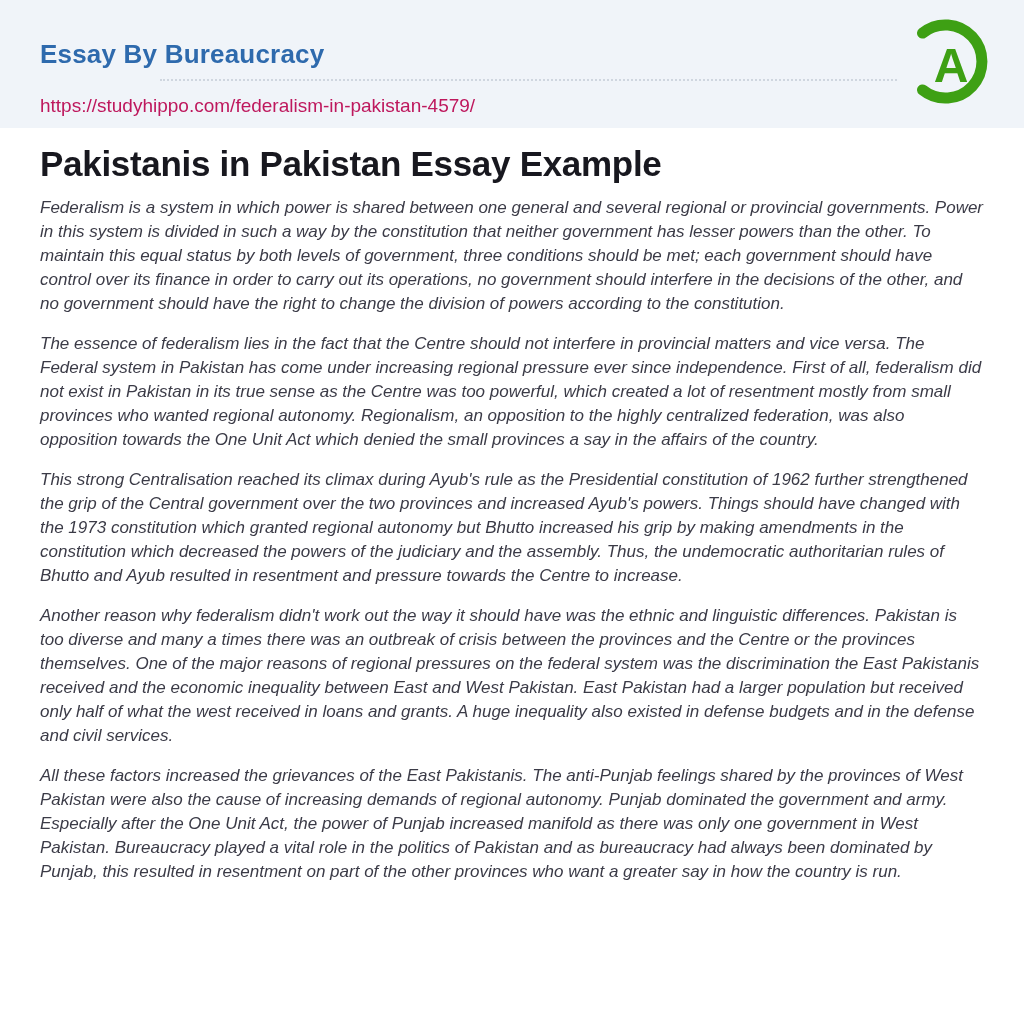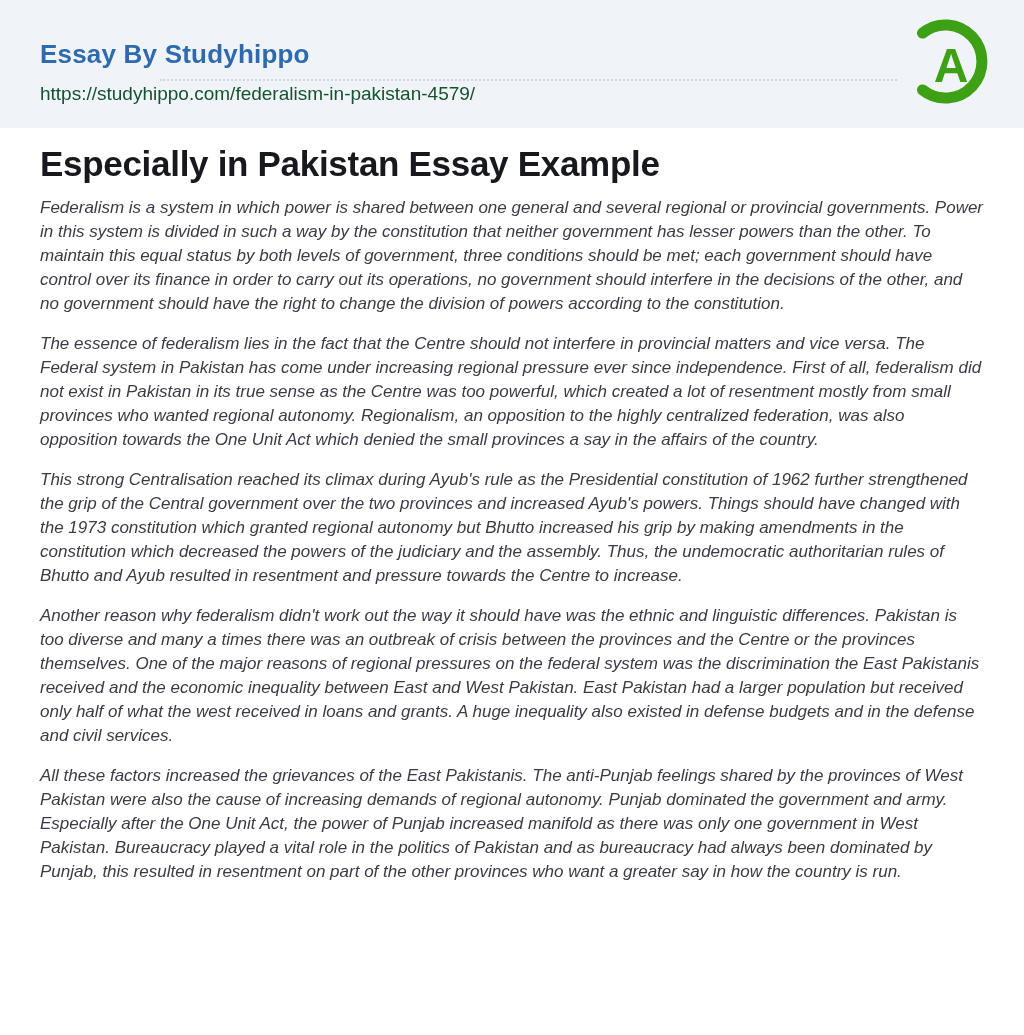--- a/index.html
+++ b/index.html
@@ -37,25 +37,25 @@
     position: absolute;
     left: 160px;
     top: 79px;
     width: 737px;
     height: 0;
     border-top: 2px dotted #cfd6df;
   }
   .page-url {
     position: absolute;
     left: 40px;
-    top: 82px;
+    top: 94px;
     font-size: 19px;
     line-height: 24px;
     font-weight: 400;
-    color: #14532d;
+    color: #be185d;
     text-decoration: none;
   }
   .logo {
     position: absolute;
     left: 901px;
     top: 19px;
     width: 90px;
     height: 90px;
   }
   .logo text {
@@ -85,34 +85,34 @@
     margin-bottom: 16px;
     font-style: italic;
   }
 </style>
 </head>
 <body>
 
 <div class="page">
 
   <div class="header">
-    <div class="site-title">Essay By Studyhippo</div>
+    <div class="site-title">Essay By Bureaucracy</div>
 
     <div class="dotted-divider"></div>
 
     <a class="page-url">https://studyhippo.com/federalism-in-pakistan-4579/</a>
 
     <svg class="logo" viewBox="0 0 90 90">
       <path d="M 21.5 14.1 A 36.5 36.5 0 1 1 21.5 70.9" fill="none" stroke="#3ea014" stroke-width="11" stroke-linecap="round"></path>
       <text x="50" y="62.5" text-anchor="middle">A</text>
     </svg>
   </div>
 
   <div class="article">
-    <h1 class="article-title">Especially in Pakistan Essay Example</h1>
+    <h1 class="article-title">Pakistanis in Pakistan Essay Example</h1>
 
     <p>Federalism is a system in which power is shared between one general and several regional or provincial governments. Power in this system is divided in such a way by the constitution that neither government has lesser powers than the other. To maintain this equal status by both levels of government, three conditions should be met; each government should have control over its finance in order to carry out its operations, no government should interfere in the decisions of the other, and no government should have the right to change the division of powers according to the constitution.</p>
 
     <p>The essence of federalism lies in the fact that the Centre should not interfere in provincial matters and vice versa. The Federal system in Pakistan has come under increasing regional pressure ever since independence. First of all, federalism did not exist in Pakistan in its true sense as the Centre was too powerful, which created a lot of resentment mostly from small provinces who wanted regional autonomy. Regionalism, an opposition to the highly centralized federation, was also opposition towards the One Unit Act which denied the small provinces a say in the affairs of the country.</p>
 
     <p>This strong Centralisation reached its climax during Ayub's rule as the Presidential constitution of 1962 further strengthened the grip of the Central government over the two provinces and increased Ayub's powers. Things should have changed with the 1973 constitution which granted regional autonomy but Bhutto increased his grip by making amendments in the constitution which decreased the powers of the judiciary and the assembly. Thus, the undemocratic authoritarian rules of Bhutto and Ayub resulted in resentment and pressure towards the Centre to increase.</p>
 
     <p>Another reason why federalism didn't work out the way it should have was the ethnic and linguistic differences. Pakistan is too diverse and many a times there was an outbreak of crisis between the provinces and the Centre or the provinces themselves. One of the major reasons of regional pressures on the federal system was the discrimination the East Pakistanis received and the economic inequality between East and West Pakistan. East Pakistan had a larger population but received only half of what the west received in loans and grants. A huge inequality also existed in defense budgets and in the defense and civil services.</p>
 
     <p>All these factors increased the grievances of the East Pakistanis. The anti-Punjab feelings shared by the provinces of West Pakistan were also the cause of increasing demands of regional autonomy. Punjab dominated the government and army. Especially after the One Unit Act, the power of Punjab increased manifold as there was only one government in West Pakistan. Bureaucracy played a vital role in the politics of Pakistan and as bureaucracy had always been dominated by Punjab, this resulted in resentment on part of the other provinces who want a greater say in how the country is run.</p>

